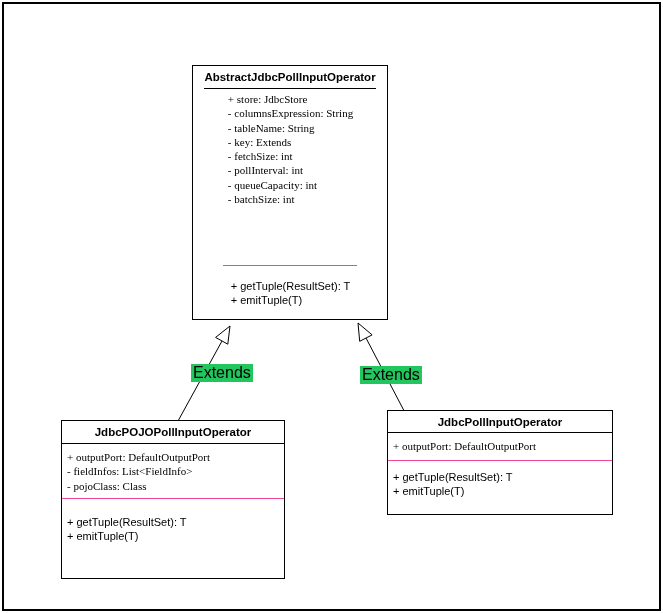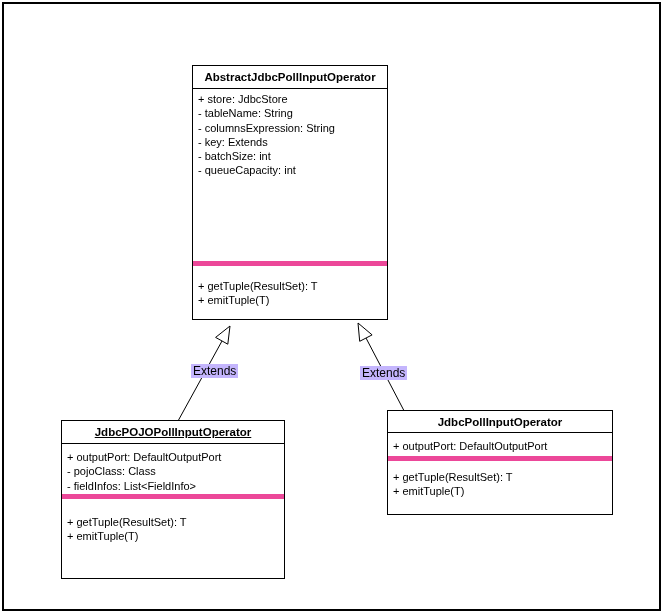--- a/index.html
+++ b/index.html
@@ -27,56 +27,57 @@
     box-sizing:border-box;
     border-bottom:1px solid #000000;
     font-weight:bold;
     font-size:11.5px;
     text-align:center;
     display:flex;align-items:center;justify-content:center;
     flex:0 0 auto;
   }
   .uml-attrs{
     box-sizing:border-box;
-    border-bottom:5px solid #ec4899;
+    border-bottom:1px solid #ec4899;
     flex:0 0 auto;
+    font-family:Liberation Serif, serif;
   }
   .uml-methods{
     box-sizing:border-box;
     flex:1 1 auto;
   }
   .uml-line{
     font-size:11px;
     line-height:14.3px;
     white-space:nowrap;
   }
   
-  #cls-abstract{left:192px;top:65px;width:196px;height:255px;}
+  #cls-abstract{left:192px;top:65px;width:196px;height:255px;align-items:center;}
   #cls-abstract .uml-title{height:23px;}
   #cls-abstract .uml-attrs{height:177px;padding:3px 4px 0 5px;}
   #cls-abstract .uml-methods{padding:13px 4px 0 5px;}
   
   #cls-pojo{left:61px;top:420px;width:224px;height:159px;}
-  #cls-pojo .uml-title{height:23px;text-decoration:underline;}
+  #cls-pojo .uml-title{height:23px;}
   #cls-pojo .uml-attrs{height:55px;padding:6px 4px 0 5px;}
   #cls-pojo .uml-methods{padding:16px 4px 0 5px;}
   
   #cls-plain{left:387px;top:410px;width:226px;height:105px;}
   #cls-plain .uml-title{height:22px;}
   #cls-plain .uml-attrs{height:28px;padding:6px 4px 0 5px;}
   #cls-plain .uml-methods{padding:9px 4px 0 5px;}
 
   #edges{
     position:absolute;left:0;top:0;width:663px;height:613px;
     pointer-events:none;
   }
   .edge-label{
     position:absolute;
-    font-size:12px;
-    background:#c4b5fd;
+    font-size:16px;
+    background:#22c55e;
     padding:0 2px;
     white-space:nowrap;
   }
   #extends-left{left:191px;top:364px;}
   #extends-right{left:360px;top:366px;}
 </style>
 </head>
 <body>
 
 <div id="canvas">
@@ -86,38 +87,40 @@
     <line x1="178" y1="421" x2="222" y2="341" stroke="#000000" stroke-width="1"></line>
     <polygon points="230,326 215.6,337.4 227.8,344.2" fill="#ffffff" stroke="#000000" stroke-width="1"></polygon>
     <line x1="412" y1="426" x2="366" y2="338" stroke="#000000" stroke-width="1"></line>
     <polygon points="358,323 372.1,334.9 359.7,341.3" fill="#ffffff" stroke="#000000" stroke-width="1"></polygon>
   </svg>
 
   <div id="cls-abstract" class="uml-class">
     <div class="uml-title">AbstractJdbcPollInputOperator</div>
     <div class="uml-attrs">
       <div class="uml-line">+ store: JdbcStore</div>
+      <div class="uml-line">- columnsExpression: String</div>
       <div class="uml-line">- tableName: String</div>
-      <div class="uml-line">- columnsExpression: String</div>
       <div class="uml-line">- key: Extends</div>
+      <div class="uml-line">- fetchSize: int</div>
+      <div class="uml-line">- pollInterval: int</div>
+      <div class="uml-line">- queueCapacity: int</div>
       <div class="uml-line">- batchSize: int</div>
-      <div class="uml-line">- queueCapacity: int</div>
     </div>
     <div class="uml-methods">
       <div class="uml-line">+ getTuple(ResultSet): T</div>
       <div class="uml-line">+ emitTuple(T)</div>
     </div>
   </div>
 
   <div id="cls-pojo" class="uml-class">
     <div class="uml-title">JdbcPOJOPollInputOperator</div>
     <div class="uml-attrs">
       <div class="uml-line">+ outputPort: DefaultOutputPort</div>
+      <div class="uml-line">- fieldInfos: List&lt;FieldInfo&gt;</div>
       <div class="uml-line">- pojoClass: Class</div>
-      <div class="uml-line">- fieldInfos: List&lt;FieldInfo&gt;</div>
     </div>
     <div class="uml-methods">
       <div class="uml-line">+ getTuple(ResultSet): T</div>
       <div class="uml-line">+ emitTuple(T)</div>
     </div>
   </div>
 
   <div id="cls-plain" class="uml-class">
     <div class="uml-title">JdbcPollInputOperator</div>
     <div class="uml-attrs">

